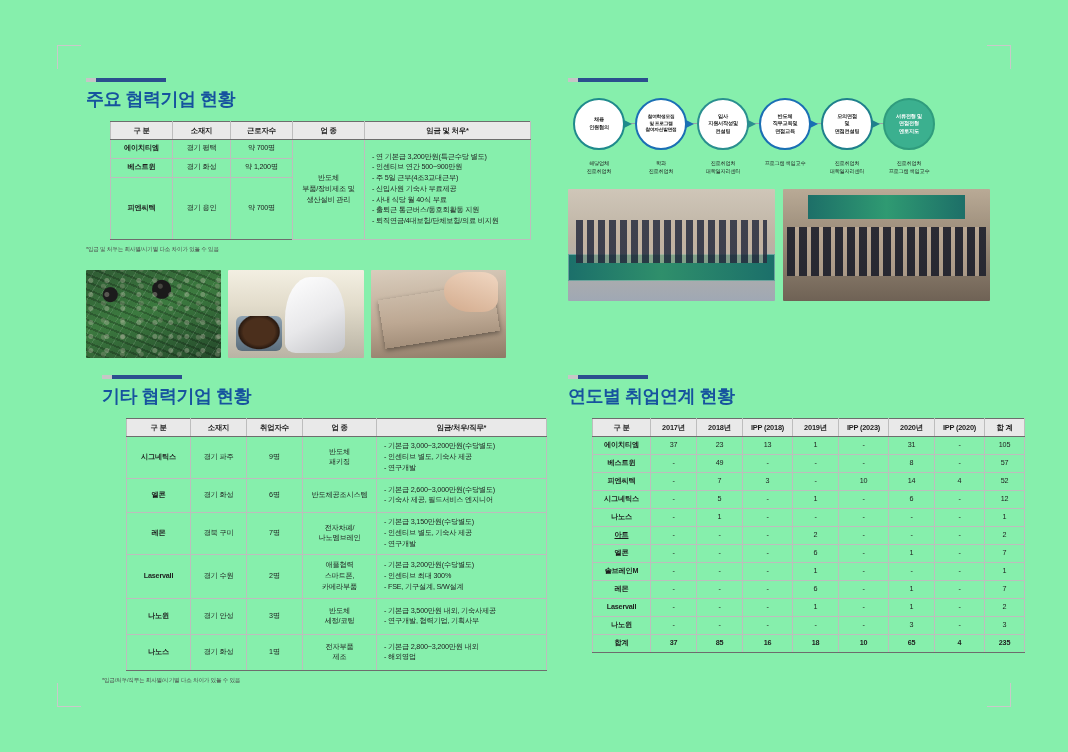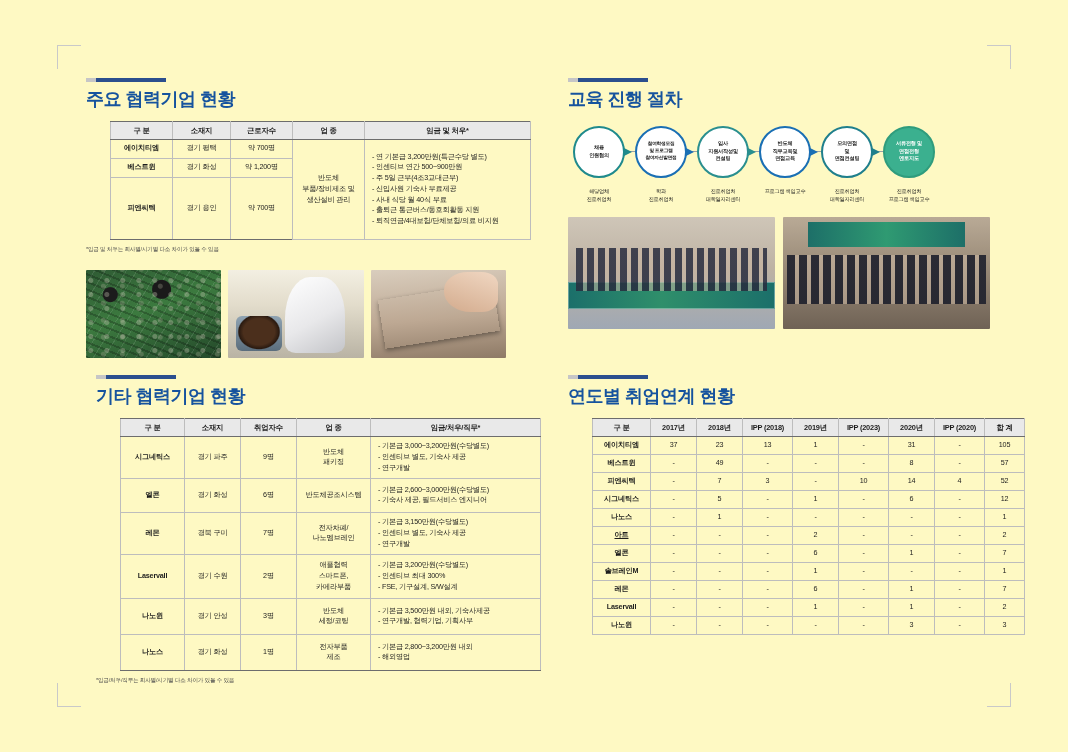--- a/index.html
+++ b/index.html
@@ -2,34 +2,34 @@
 <html><head>
 <meta charset="utf-8">
 <style>
   * { box-sizing: border-box; margin: 0; padding: 0; }
   html, body {
     width: 1068px; height: 752px;
     background: #ffffff;
     font-family: "Liberation Sans", "DejaVu Sans", sans-serif;
     overflow: hidden;
   }
-  .page { position: relative; width: 1068px; height: 752px; background: #fef9c3; }
+  .page { position: relative; width: 1068px; height: 752px; background: #86efac; }
 
   
   .crop { position: absolute; border-color: #c9c9c9; border-style: solid; }
   .crop.tl { left: 57px;  top: 45px;  width: 24px; height: 24px; border-width: 1px 0 0 1px; }
   .crop.tr { left: 987px; top: 45px;  width: 24px; height: 24px; border-width: 1px 1px 0 0; }
   .crop.bl { left: 57px;  top: 683px; width: 24px; height: 24px; border-width: 0 0 1px 1px; }
   .crop.br { left: 987px; top: 683px; width: 24px; height: 24px; border-width: 0 1px 1px 0; }
 
   
   .sec { position: absolute; }
   .sec.s1 { left: 86px;  top: 78px;  width: 420px; }
   .sec.s2 { left: 568px; top: 78px;  width: 422px; }
-  .sec.s3 { left: 96px;  top: 375px; width: 420px; }
+  .sec.s3 { left: 102px;  top: 375px; width: 420px; }
   .sec.s4 { left: 568px; top: 375px; width: 422px; }
 
   .accent { height: 4px; width: 80px; background: #2b4f8e; margin-bottom: 7px; position: relative; }
   .accent::before { content: ""; position: absolute; left: 0; top: 0; width: 10px; height: 4px; background: #c6c6c6; }
 
   .sec-title {
     font-size: 18px; font-weight: bold; color: #16539e;
     letter-spacing: -0.5px; line-height: 1.15; margin-bottom: 11px;
   }
 
@@ -181,21 +181,20 @@
 
     <div class="photos">
       <div class="photo ph-pcb"></div>
       <div class="photo ph-fab"></div>
       <div class="photo ph-wafer"></div>
     </div>
   </div>
 
   <div class="sec s2">
     <div class="accent"></div>
-    <div class="sec-title">교육 진행 절차</div>
 
     <div class="flow">
 
       <div class="fstep">
         <div class="fline"></div>
         <svg class="farrow" viewBox="0 0 24 12">
           <path d="M2 0 L14 6 L2 12 Z" fill="#1f8a8c"></path>
         </svg>
         <div class="fcirc hollow" style="border:2.6px solid #1f8a8c; white-space:pre-line">채용
 인원협의</div>
@@ -511,17 +510,28 @@
             <td class="lbl" style="height: 18px;">나노윈</td>
             <td>-</td>
             <td>-</td>
             <td>-</td>
             <td>-</td>
             <td>-</td>
             <td>3</td>
             <td>-</td>
             <td>3</td>
           </tr>
+          <tr class="bar-b">
+            <td class="lbl" style="height: 18px;">합계</td>
+            <td class="lbl">37</td>
+            <td class="lbl">85</td>
+            <td class="lbl">16</td>
+            <td class="lbl">18</td>
+            <td class="lbl">10</td>
+            <td class="lbl">65</td>
+            <td class="lbl">4</td>
+            <td class="lbl">235</td>
+          </tr>
         </tbody>
     </table>
   </div>
 
 </div>
 
 </body></html>

